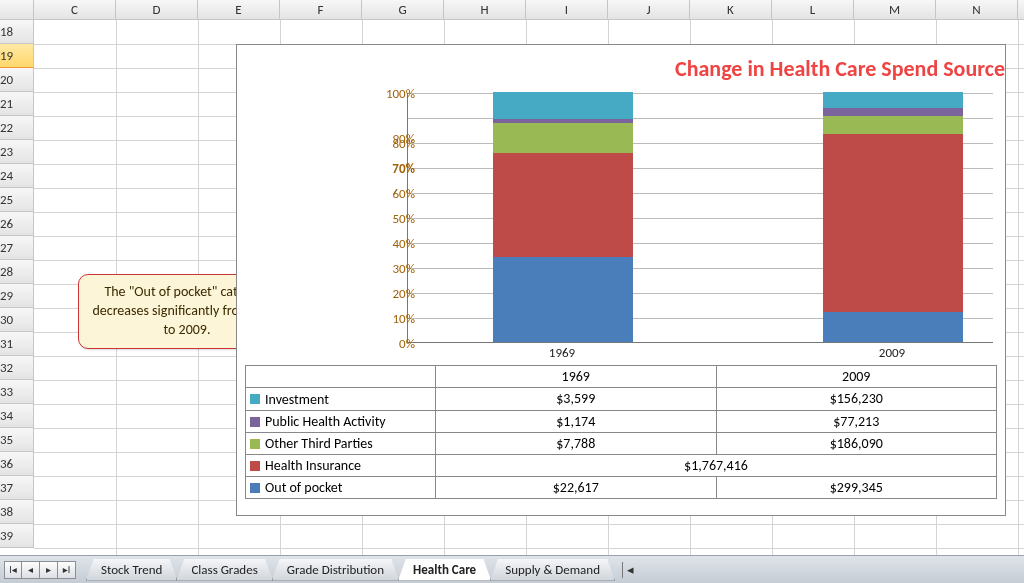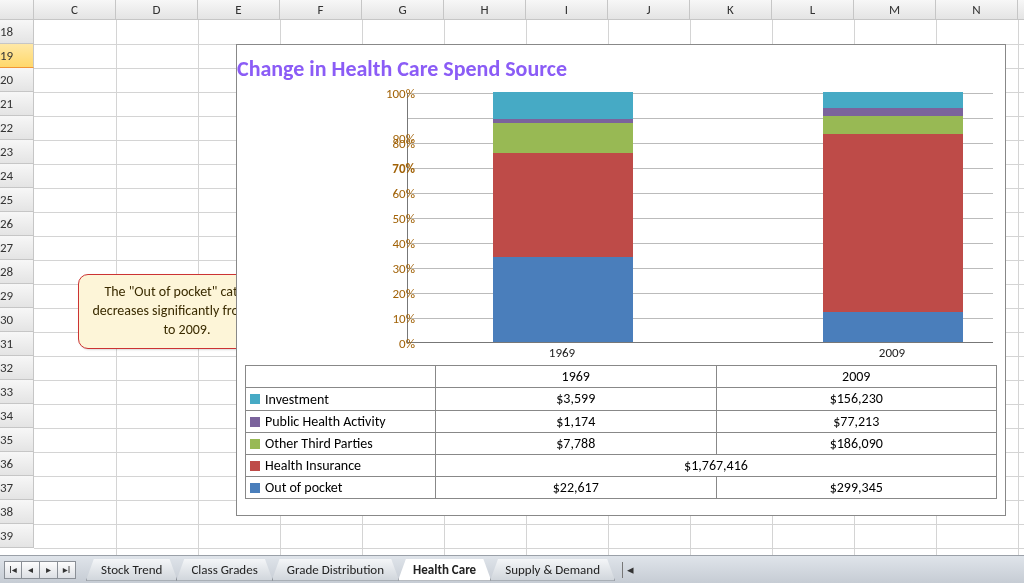--- a/index.html
+++ b/index.html
@@ -75,24 +75,24 @@
   .chart-box {
     position: absolute;
     left: 236px;
     top: 44px;
     width: 770px;
     height: 472px;
     background: #fff;
     border: 1px solid #888;
   }
   .chart-title {
-    text-align: left;
+    text-align: right;
     font-size: 22px;
     font-weight: bold;
-    color: #8b5cf6;
+    color: #ef4444;
     padding: 10px 0 6px;
   }
   .plot-area {
     position: absolute;
     left: 170px;
     top: 48px;
     width: 586px;
     height: 250px;
     border-left: 1px solid #777;
     border-bottom: 1px solid #777;

